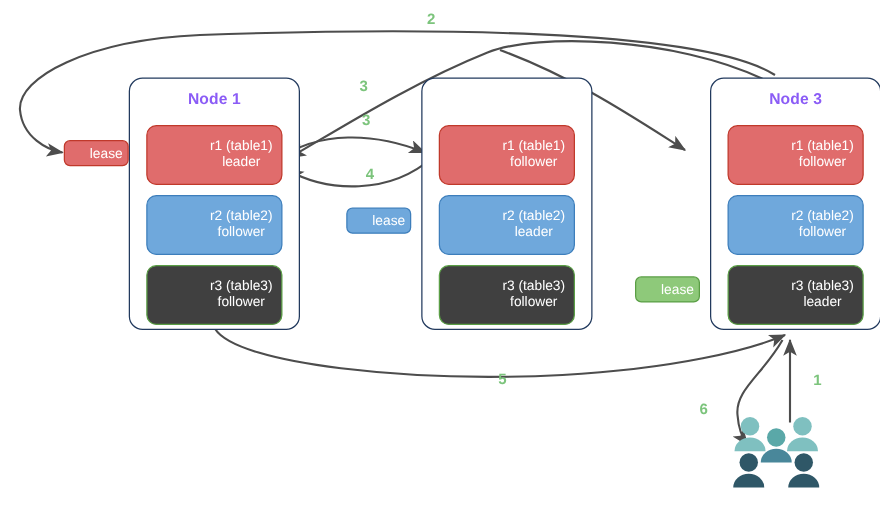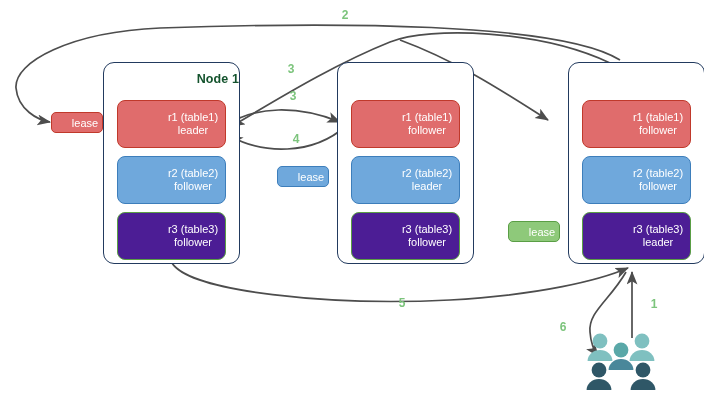--- a/index.html
+++ b/index.html
@@ -32,24 +32,24 @@
     box-sizing: border-box;
     border: 1.4px solid #223a5e;
     border-radius: 11px;
     background: #ffffff;
   }
   .node-title {
     position: absolute;
     left: 0;
     right: 0;
     top: 9px;
-    text-align: right;
+    text-align: center;
     font-size: 12.5px;
     font-weight: bold;
-    color: #14532d;
+    color: #8b5cf6;
     letter-spacing: .1px;
   }
   .replica {
     position: absolute;
     left: 13px;
     right: 13px;
     height: 48px;
     border-radius: 8px;
     box-sizing: border-box;
     color: #ffffff;
@@ -58,21 +58,21 @@
     display: flex;
     flex-direction: column;
     align-items: center;
     justify-content: center;
     text-align: center;
     padding-left: 43px;
   }
   .replica .ln { display: block; }
   .rep-red   { background: #e06c6c; border: 1.4px solid #c0392b; }
   .rep-blue  { background: #6fa8dc; border: 1.4px solid #3d7ebb; }
-  .rep-green { background: #4c1d95; border: 1.4px solid #5a9e45; text-align: center; }
+  .rep-green { background: #404040; border: 1.4px solid #5a9e45; text-align: center; }
 
   
   .lease {
     position: absolute;
     box-sizing: border-box;
     height: 21px;
     border-radius: 5px;
     color: #ffffff;
     font-size: 11px;
     display: flex;
@@ -157,20 +157,21 @@
       <span class="ln">r2 (table2)</span>
       <span class="ln">leader</span>
     </div>
     <div class="replica rep-green" style="top:149px;">
       <span class="ln">r3 (table3)</span>
       <span class="ln">follower</span>
     </div>
   </div>
 
   <div class="node" style="left:568px; top:62px; width:137px; height:202px;">
+    <div class="node-title">Node 3</div>
     <div class="replica rep-red" style="top:37px;">
       <span class="ln">r1 (table1)</span>
       <span class="ln">follower</span>
     </div>
     <div class="replica rep-blue" style="top:93px;">
       <span class="ln">r2 (table2)</span>
       <span class="ln">follower</span>
     </div>
     <div class="replica rep-green" style="top:149px;">
       <span class="ln">r3 (table3)</span>

